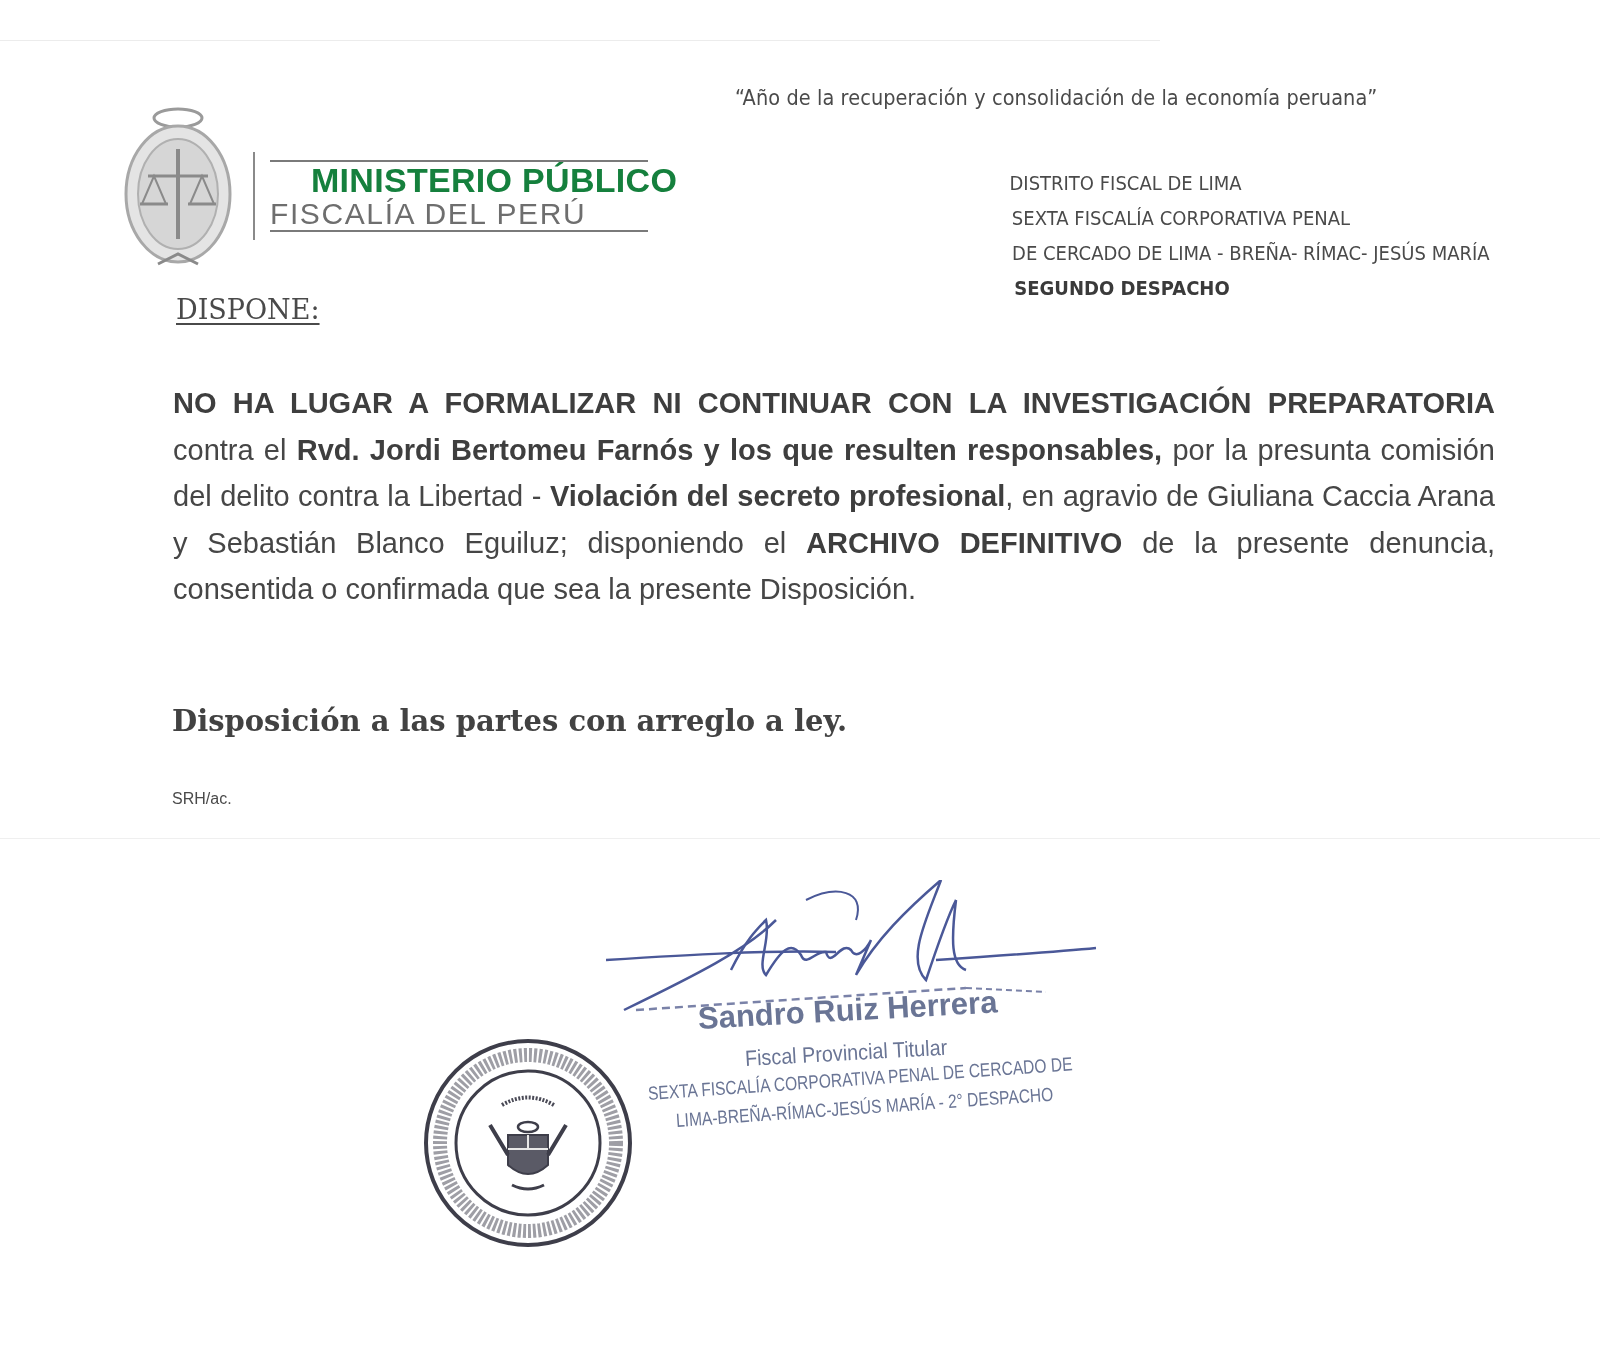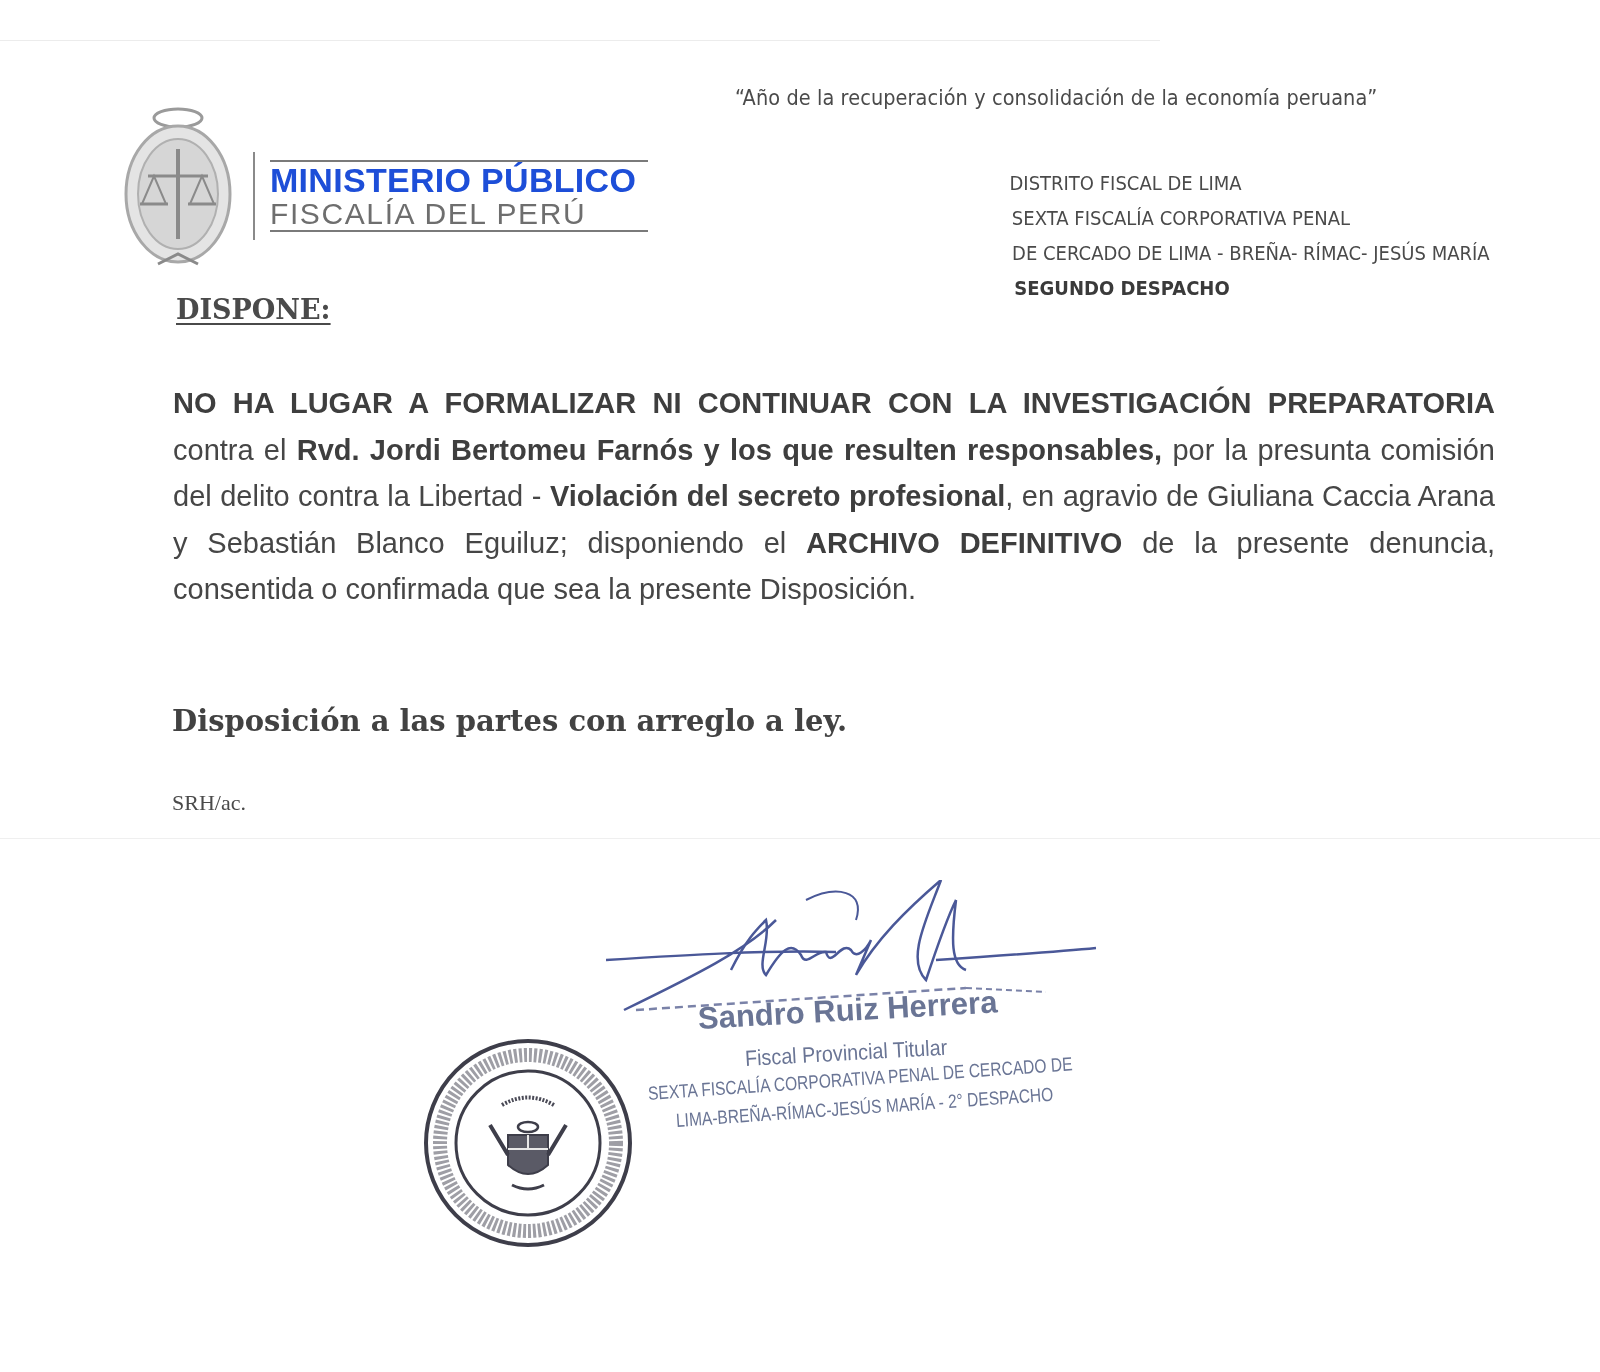--- a/index.html
+++ b/index.html
@@ -3,32 +3,32 @@
 <meta charset="utf-8">
 <style>
   html, body { margin: 0; padding: 0; background: #ffffff; }
   body { width: 1600px; height: 1372px; position: relative; overflow: hidden; font-family: "Liberation Serif", serif; color: #3a3a3a; }
   .faint-line { position: absolute; height: 1px; background: #ececec; }
   .motto { position: absolute; top: 86px; left: 735px; width: 770px; font-family: "DejaVu Sans", sans-serif; font-size: 21px; color: #4a4a4a; letter-spacing: 0.1px; transform: scaleX(0.92); transform-origin: left top; white-space: nowrap; }
   .crest { position: absolute; left: 118px; top: 104px; width: 120px; height: 168px; }
   .logo-divider { position: absolute; left: 253px; top: 152px; width: 2px; height: 88px; background: #8a8a8a; }
   .logo-block { position: absolute; left: 270px; top: 160px; width: 378px; }
   .logo-rule { height: 2px; background: #7a7a7a; }
-  .logo-main { font-family: "Liberation Sans", sans-serif; font-weight: bold; font-size: 34px; color: #1d4ed8; line-height: 36px; letter-spacing: 0.3px; white-space: nowrap; }
+  .logo-main { font-family: "Liberation Sans", sans-serif; font-weight: bold; font-size: 34px; color: #15803d; line-height: 36px; letter-spacing: 0.3px; white-space: nowrap; margin-left: 41px; }
   .logo-sub { font-family: "Liberation Sans", sans-serif; font-size: 30px; color: #6e6e6e; line-height: 32px; letter-spacing: 1.6px; white-space: nowrap; }
   .office { position: absolute; right: 110px; top: 166px; text-align: left; font-family: "DejaVu Sans", sans-serif; color: #4a4a4a; font-size: 20px; line-height: 35px; }
   .office div { white-space: nowrap; transform: scaleX(0.9); transform-origin: right center; }
   .office .strong { font-weight: bold; color: #3a3a3a; margin-right: -22px; }
   .office .l1 { margin-right: 26px; }
   .office .l2 { margin-right: 2px; }
-  .dispone { position: absolute; left: 176px; top: 294px; font-family: "DejaVu Serif", serif; font-weight: bold; font-size: 27px; color: #4a4a4a; text-decoration: underline; text-underline-offset: 4px; }
+  .dispone { position: absolute; left: 176px; top: 294px; font-family: "DejaVu Serif", serif; font-weight: normal; font-size: 27px; color: #4a4a4a; text-decoration: underline; text-underline-offset: 4px; }
   .body-text { position: absolute; left: 173px; top: 380px; width: 1322px; font-family: Liberation Sans, sans-serif; font-size: 29px; line-height: 46.5px; text-align: justify; color: #464646; }
   .body-text b { color: #3e3e3e; }
   .notify { position: absolute; left: 172px; top: 704px; font-family: "DejaVu Serif", serif; font-weight: bold; font-size: 29px; color: #424242; }
-  .initials { position: absolute; left: 172px; top: 790px; font-family: Liberation Serif, serif; font-size: 22px; color: #4a4a4a; }
+  .initials { position: absolute; left: 172px; top: 790px; font-family: Liberation Sans, sans-serif; font-size: 16px; color: #4a4a4a; }
   .signature { position: absolute; left: 606px; top: 880px; width: 500px; height: 160px; }
   .sig-name { position: absolute; left: 698px; top: 1001px; font-family: "Liberation Sans", sans-serif; font-weight: bold; font-size: 31px; color: #6a7595; transform: rotate(-3.2deg); transform-origin: left center; white-space: nowrap; }
   .sig-title { position: absolute; left: 745px; top: 1046px; font-family: "Liberation Sans", sans-serif; font-size: 22px; color: #6a7595; transform: rotate(-3.2deg) scaleX(0.9); transform-origin: left center; white-space: nowrap; }
   .sig-office1 { position: absolute; left: 648px; top: 1083px; font-family: "Liberation Sans", sans-serif; font-size: 19px; color: #6a7595; transform: rotate(-4deg) scaleX(0.82); transform-origin: left center; white-space: nowrap; }
   .sig-office2 { position: absolute; left: 676px; top: 1110px; font-family: "Liberation Sans", sans-serif; font-size: 19px; color: #6a7595; transform: rotate(-4deg) scaleX(0.82); transform-origin: left center; white-space: nowrap; }
   .seal { position: absolute; left: 420px; top: 1035px; width: 216px; height: 216px; }
 </style>
 </head>
 <body>
 

